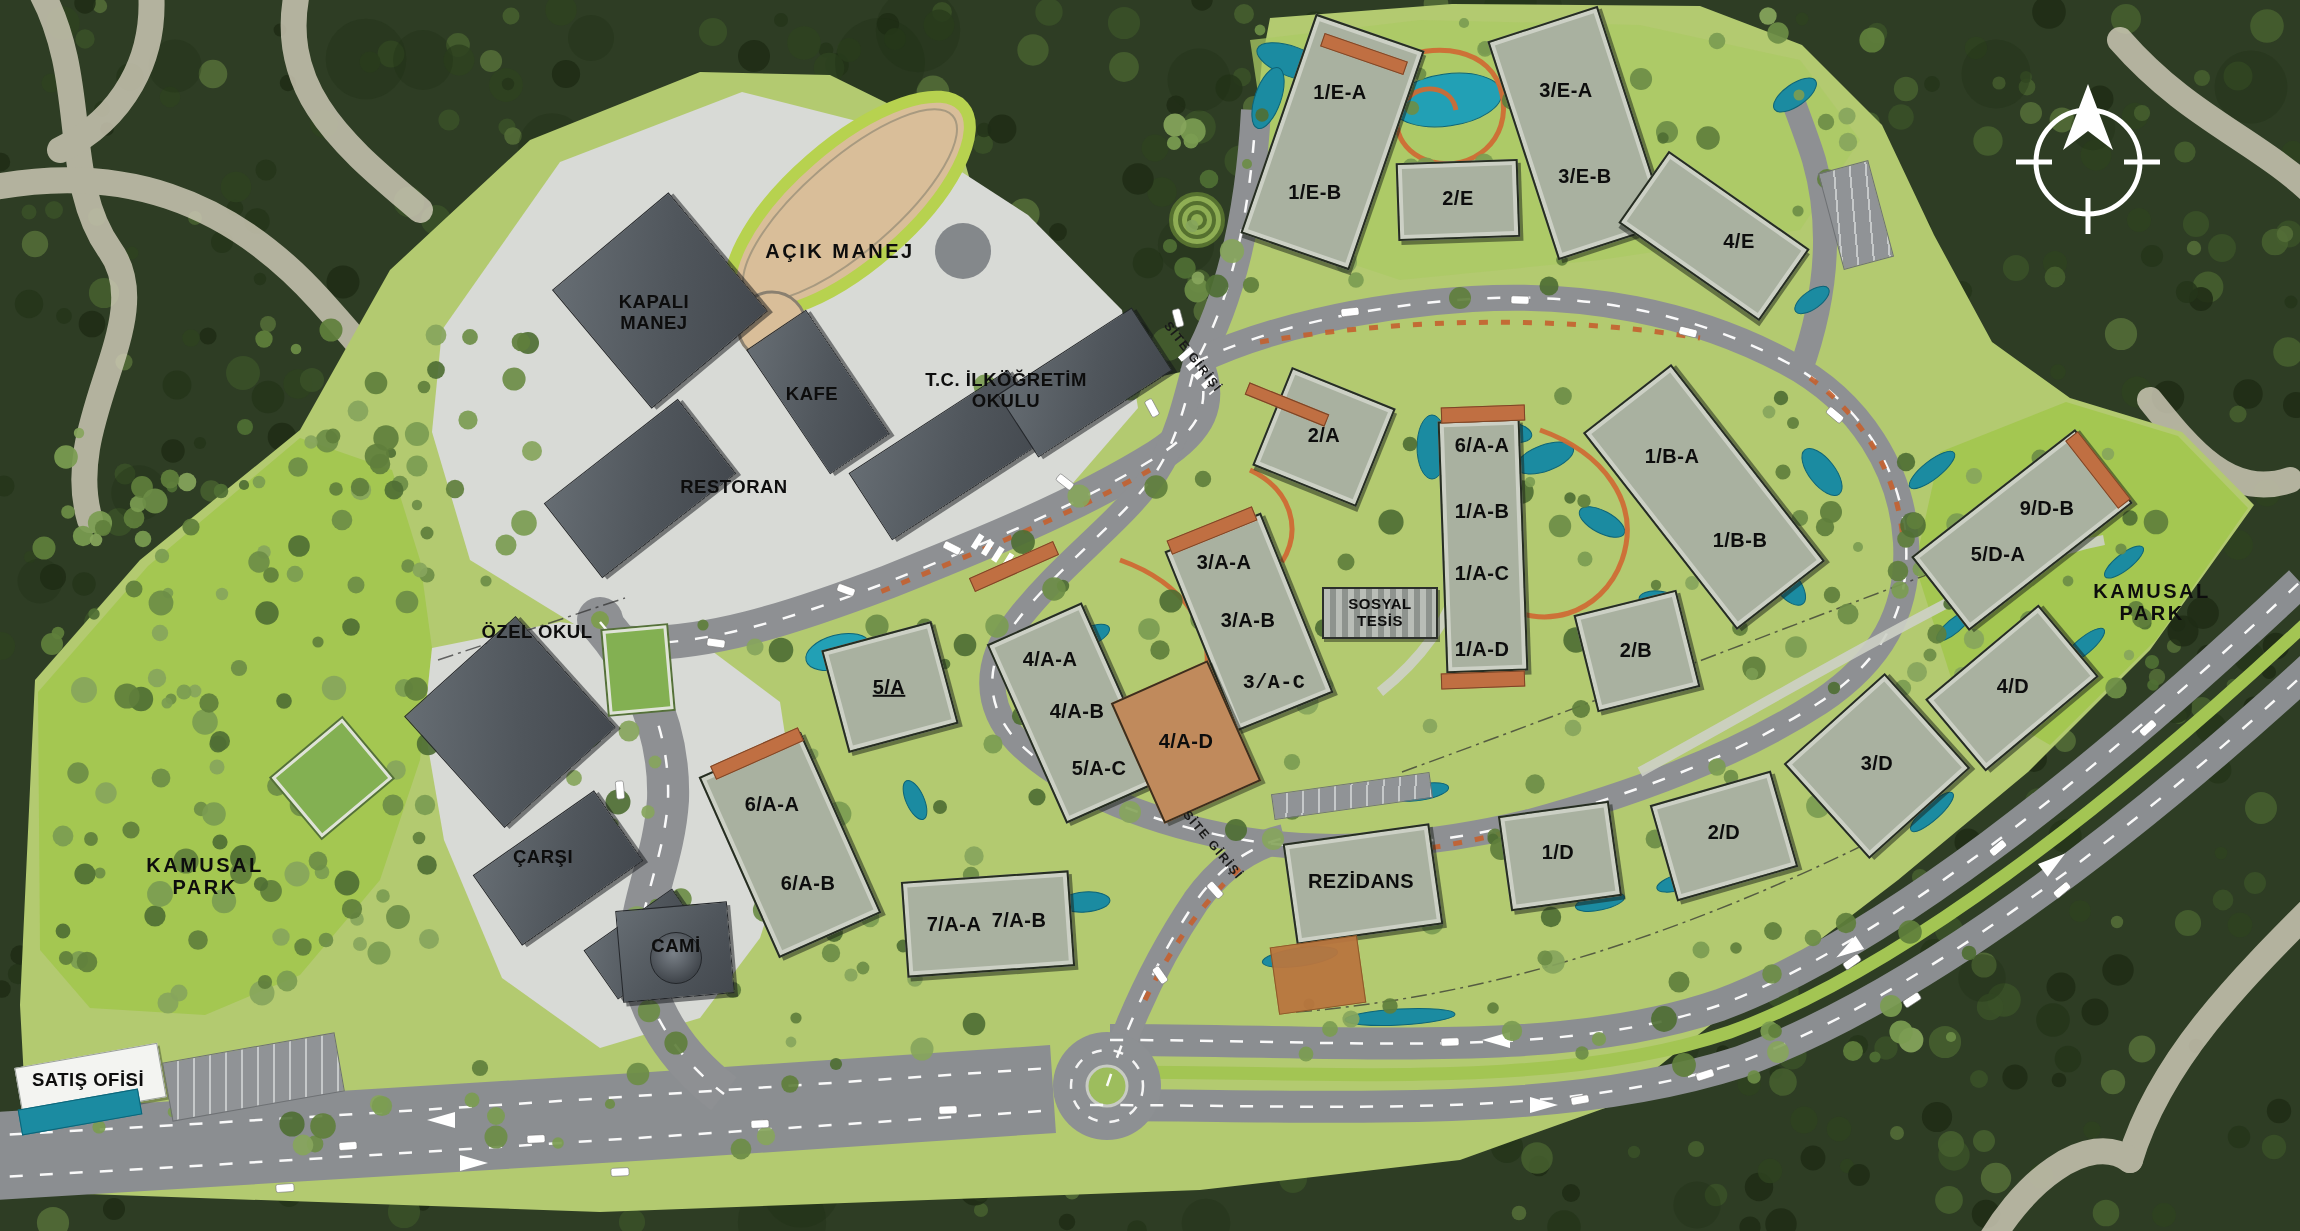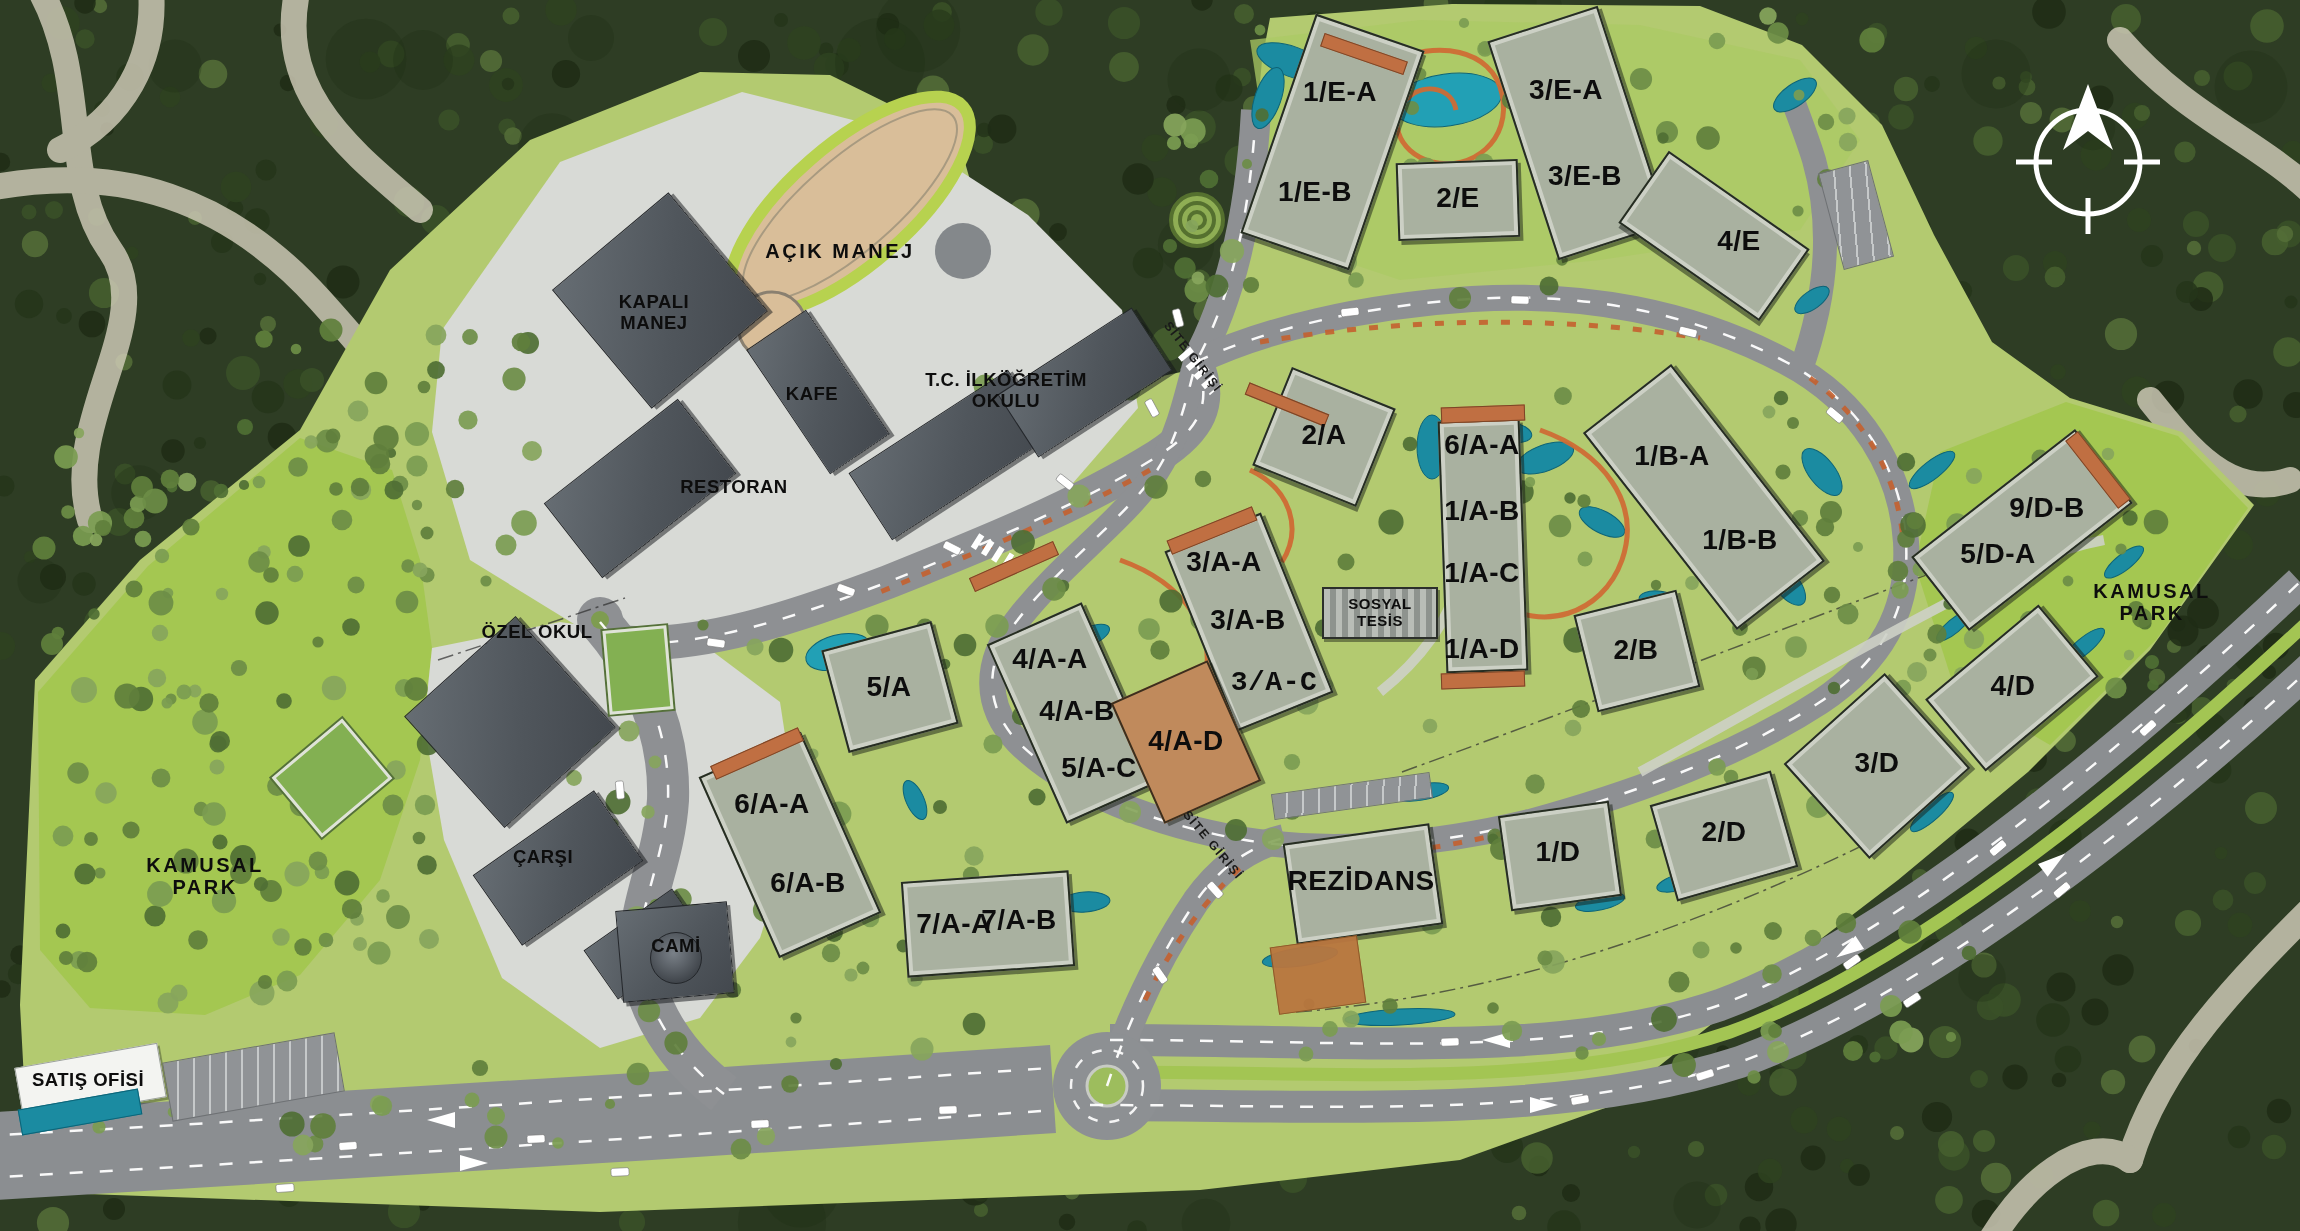--- a/index.html
+++ b/index.html
@@ -18,21 +18,21 @@
   .k-striped{background:repeating-linear-gradient(90deg,#b9bdb7 0 6px,#8e938e 6px 12px);
      border:2px solid #2c2f2b;box-shadow:2px 3px 0 rgba(24,29,21,.45);}
   .k-white{background:#f3f4f1;border:1px solid #9aa09a;box-shadow:2px 3px 0 rgba(24,29,21,.35);}
   .k-cap{background:#c06f42;border:1px solid #7c4526;}
   .k-court{background:#83b052;border:3px solid #dfe3d8;box-shadow:0 0 0 2px #55703a;}
   .k-dome{background:radial-gradient(circle at 45% 40%,#7a8188,#41464c 72%);border-radius:50%;border:1px solid #23262a;}
   .k-pool{background:#1b8ba1;border:1px solid #0d6478;}
   .k-parking{background:repeating-linear-gradient(100deg,#909396 0 14px,#c6c9ca 14px 16px);border:1px solid #6e7174;}
   .map-label{position:absolute;transform:translate(-50%,-50%);font-weight:bold;color:#0d0d0d;
      white-space:pre-line;text-align:center;line-height:1.12;}
-  .lbl-code{font-size:28px;letter-spacing:.5px;}
+  .lbl-code{font-size:20px;letter-spacing:.5px;}
   .lbl-fac{font-size:18.5px;letter-spacing:.5px;}
   .lbl-small{font-size:15px;letter-spacing:.5px;}
   .lbl-area{font-size:20px;letter-spacing:2.5px;}
   .lbl-road{font-size:12.5px;letter-spacing:1.5px;color:#1a1a1a;}
 </style>
 </head>
 <body>
 
 <div id="canvas">
 <svg id="map-svg" width="2300" height="1231" viewBox="0 0 2300 1231">
@@ -1568,21 +1568,21 @@
       <div class="map-label lbl-code" style="left: 1482px; top: 511px;">1/A-B</div>
       <div class="map-label lbl-code" style="left: 1482px; top: 573px;">1/A-C</div>
       <div class="map-label lbl-code" style="left: 1482px; top: 649px;">1/A-D</div>
       <div class="map-label lbl-code" style="left: 1224px; top: 562px;">3/A-A</div>
       <div class="map-label lbl-code" style="left: 1248px; top: 620px;">3/A-B</div>
       <div class="map-label lbl-code" style="left: 1274px; top: 683px; font-family: Liberation Mono, monospace;">3/A-C</div>
       <div class="map-label lbl-code" style="left: 1050px; top: 659px;">4/A-A</div>
       <div class="map-label lbl-code" style="left: 1077px; top: 711px;">4/A-B</div>
       <div class="map-label lbl-code" style="left: 1099px; top: 768px;">5/A-C</div>
       <div class="map-label lbl-code" style="left: 1186px; top: 741px;">4/A-D</div>
-      <div class="map-label lbl-code" style="left: 889px; top: 687px;">5/A</div>
+      <div class="map-label lbl-code" style="left: 889px; top: 687px; text-decoration: underline;">5/A</div>
       <div class="map-label lbl-code" style="left: 772px; top: 804px;">6/A-A</div>
       <div class="map-label lbl-code" style="left: 808px; top: 883px;">6/A-B</div>
       <div class="map-label lbl-code" style="left: 954px; top: 924px;">7/A-A</div>
       <div class="map-label lbl-code" style="left: 1019px; top: 920px;">7/A-B</div>
       <div class="map-label lbl-code" style="left: 1672px; top: 456px;">1/B-A</div>
       <div class="map-label lbl-code" style="left: 1740px; top: 540px;">1/B-B</div>
       <div class="map-label lbl-code" style="left: 1636px; top: 650px;">2/B</div>
       <div class="map-label lbl-code" style="left: 2047px; top: 508px;">9/D-B</div>
       <div class="map-label lbl-code" style="left: 1998px; top: 554px;">5/D-A</div>
       <div class="map-label lbl-code" style="left: 2013px; top: 686px;">4/D</div>

